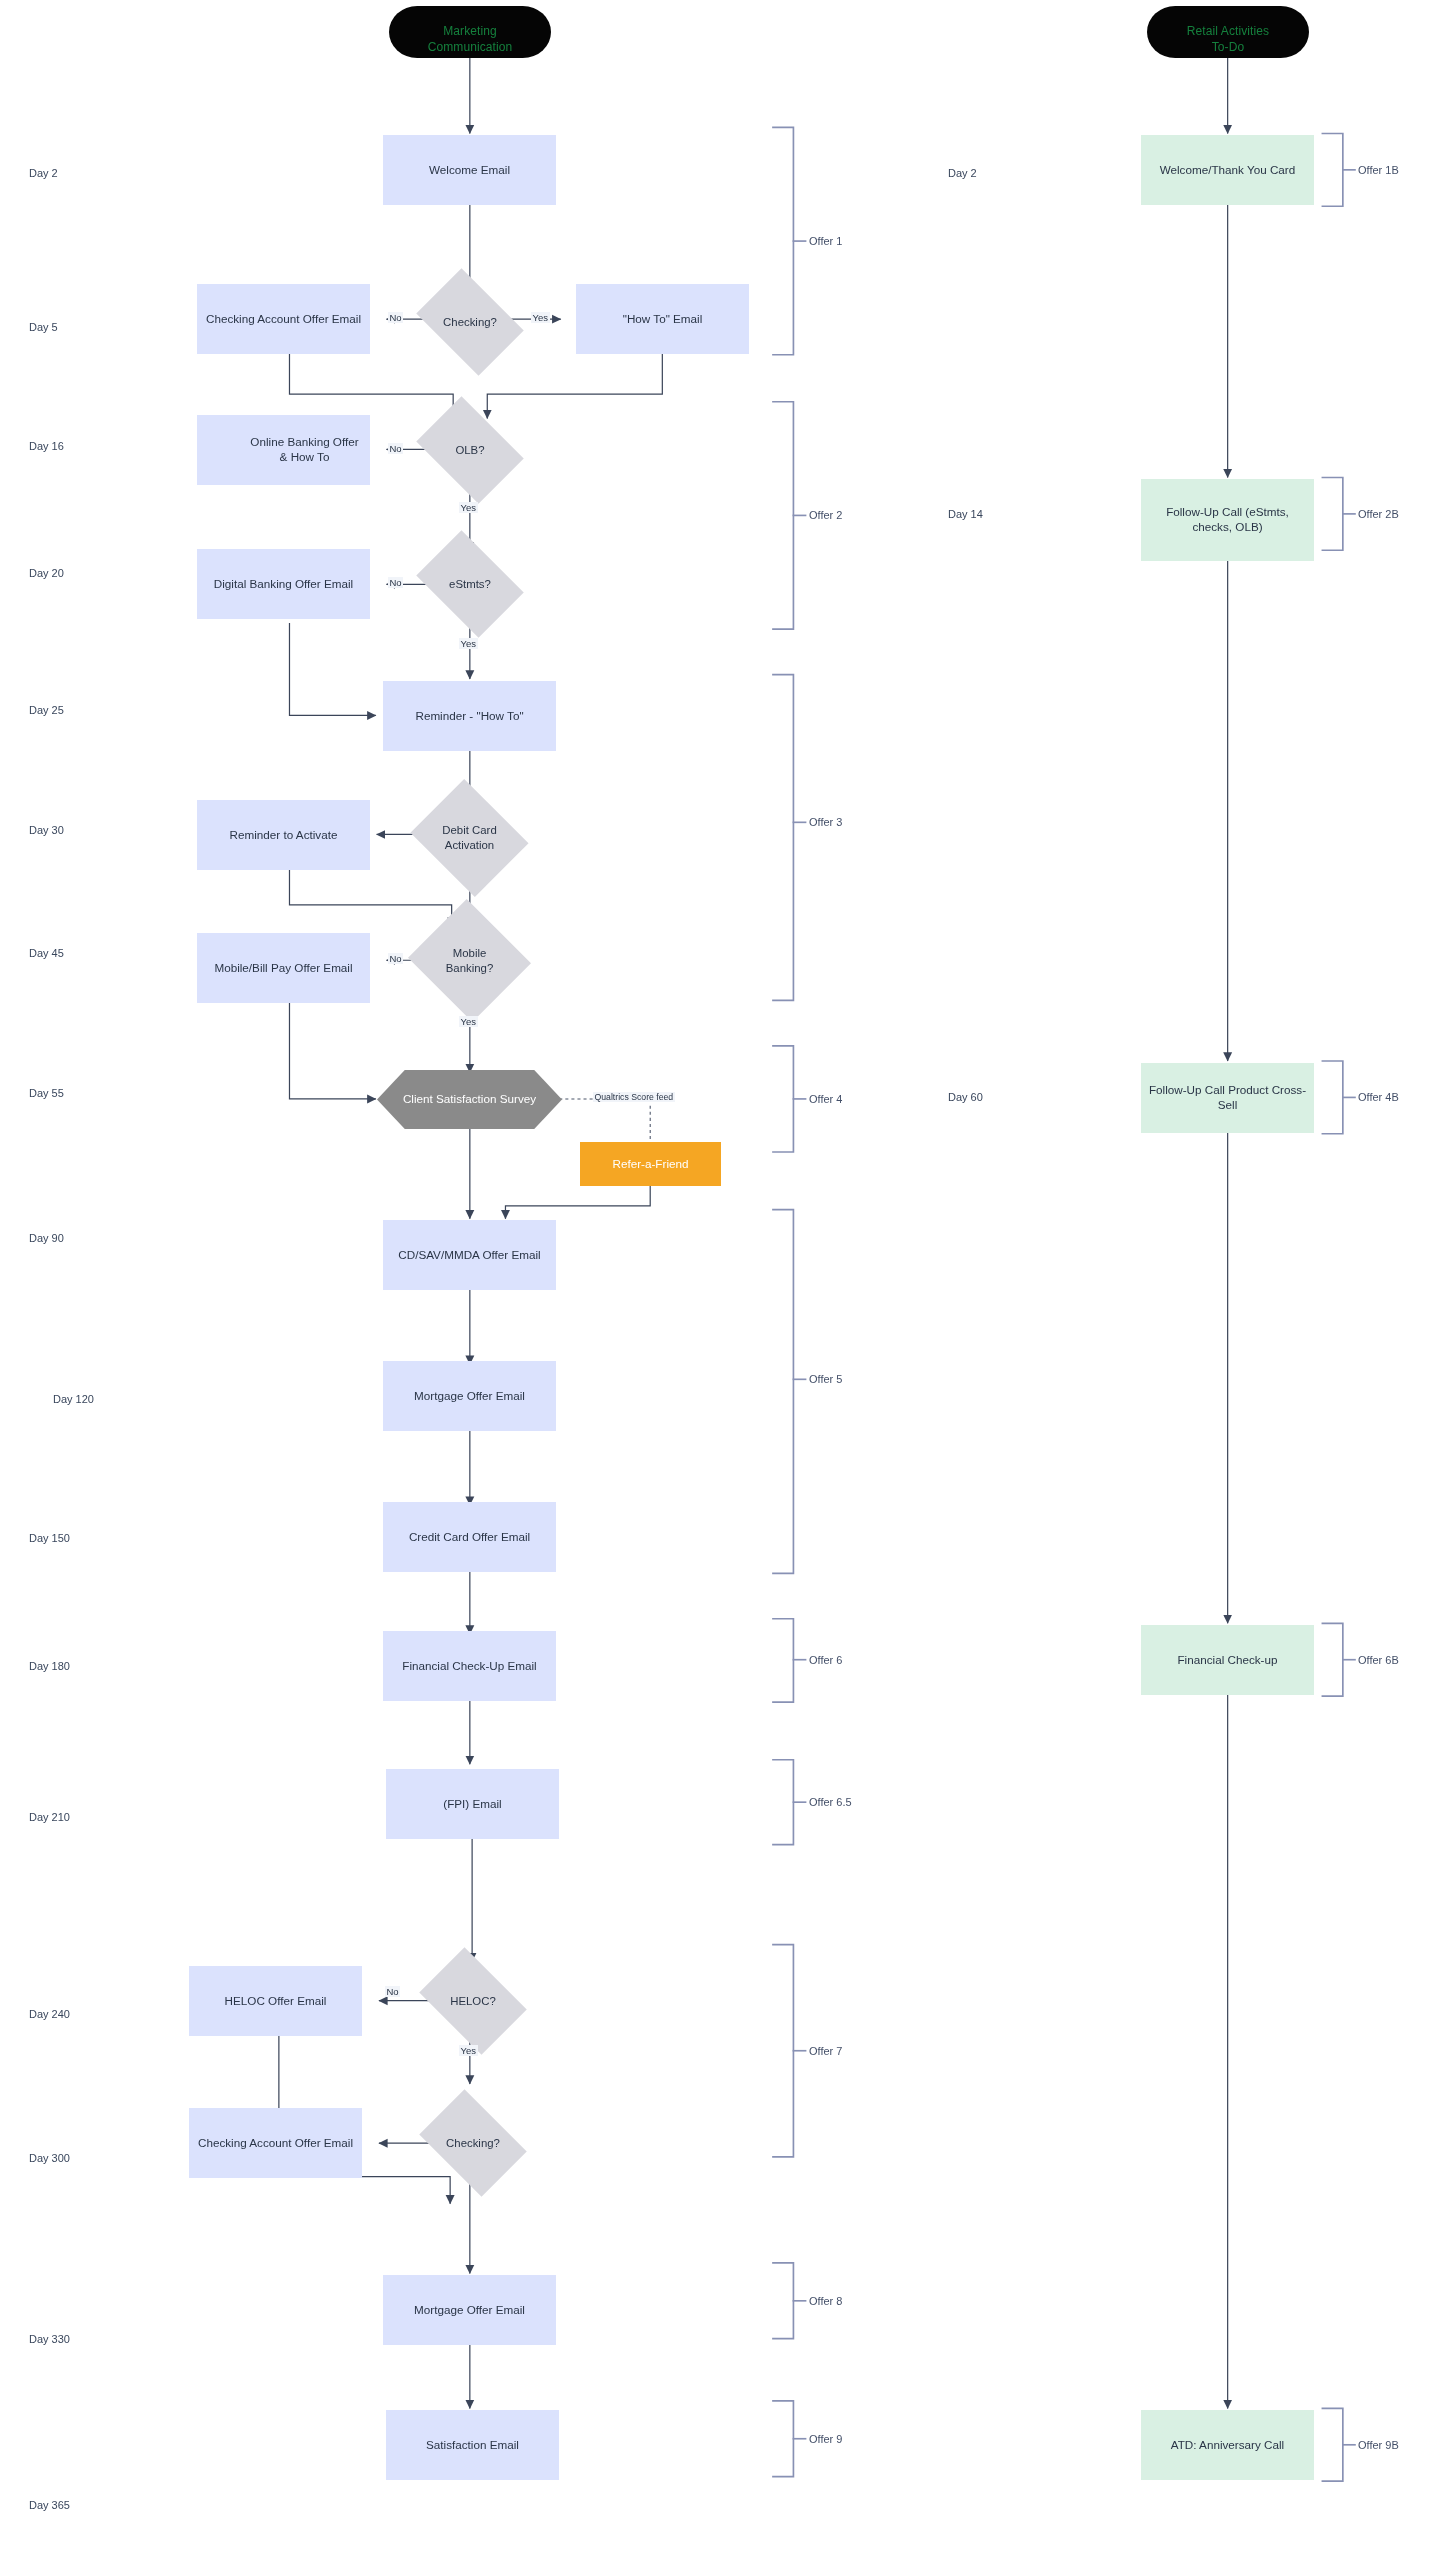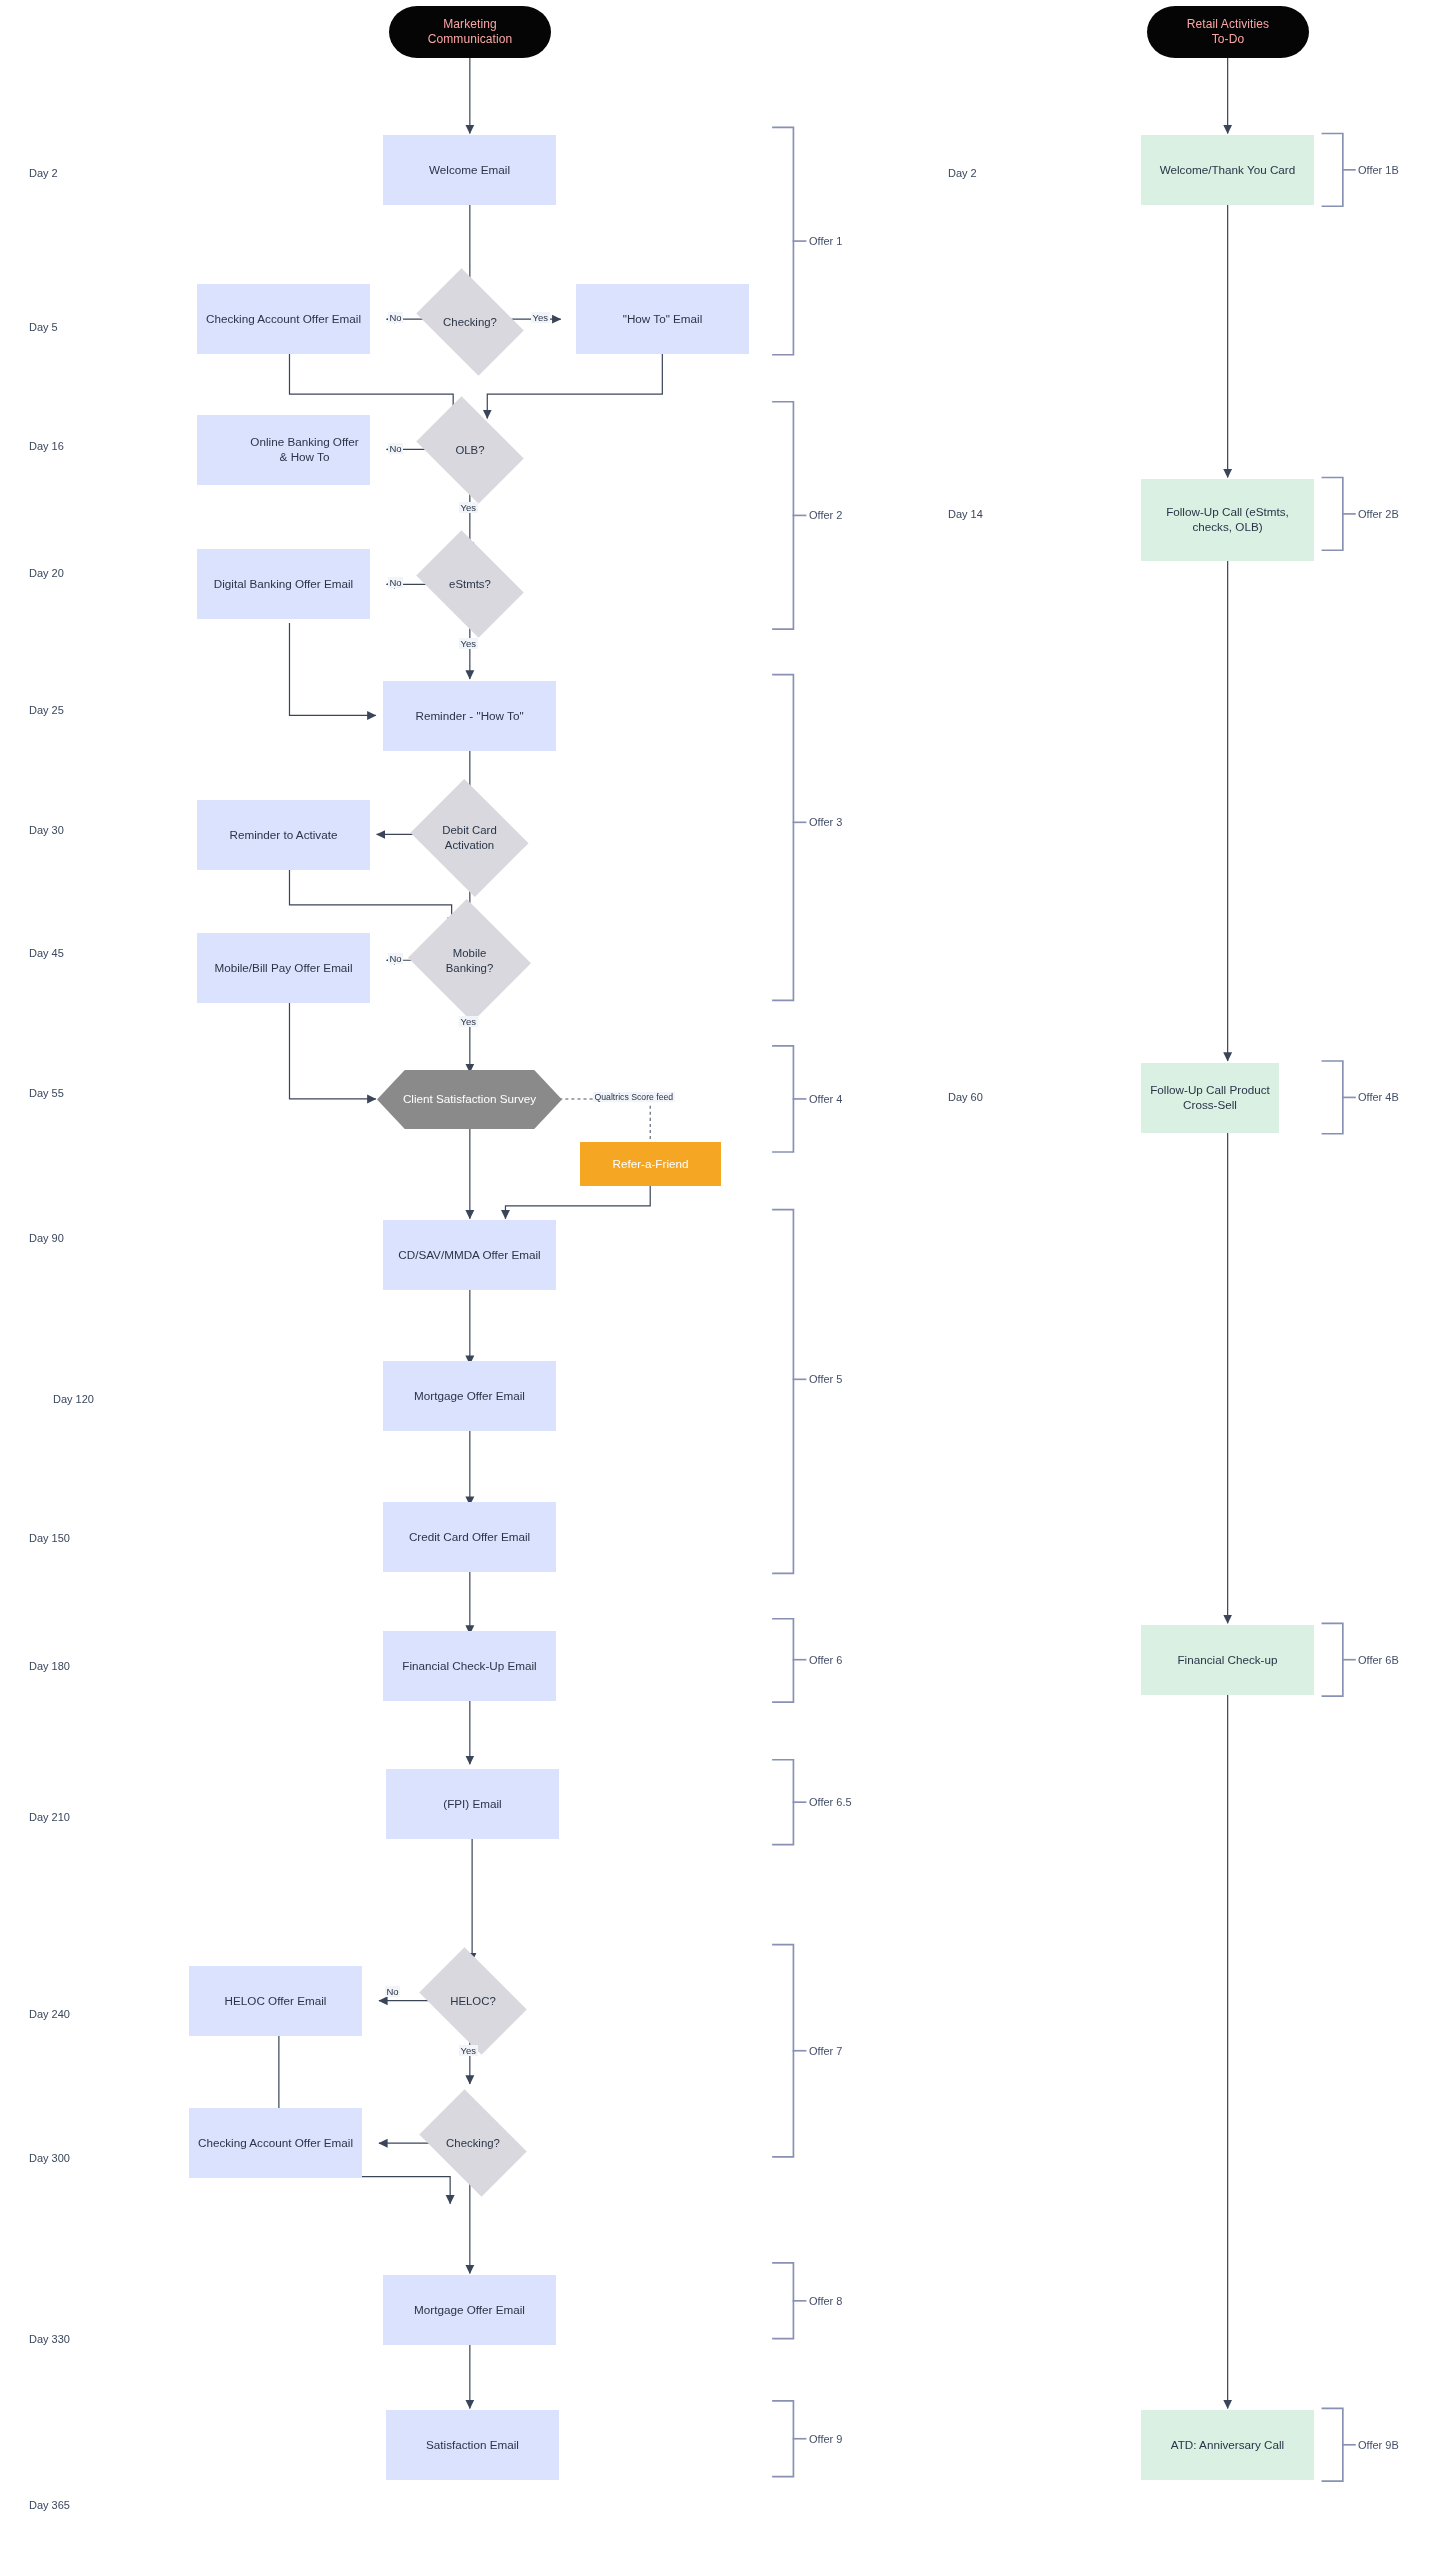--- a/index.html
+++ b/index.html
@@ -29,25 +29,26 @@
     align-items: center;
     justify-content: center;
     text-align: center;
     line-height: 1.28;
     color: #2a3547;
     font-size: 11.7px;
     padding: 3px 6px;
   }
   .terminal {
     background: #050505;
-    color: #fca5a5;
+    color: #15803d;
     border-radius: 38px / 35px;
     font-size: 12px;
     font-weight: 400;
     letter-spacing: 0.1px;
+    align-items: flex-end;
   }
   .process {
     background: #dbe2fd;
     color: #2a3547;
   }
   .retail {
     background: #d9f0e3;
     color: #2a3547;
   }
   .decision {
@@ -359,21 +360,21 @@
   <div class="node process" style="left:189px; top:2108px; width:173px; height:70px;">Checking Account Offer Email</div>
 
   <div class="node process" style="left:383px; top:2275px; width:173px; height:70px;">Mortgage Offer Email</div>
 
   <div class="node process" style="left:386px; top:2410px; width:173px; height:70px;">Satisfaction Email</div>
 
   <div class="node retail" style="left:1141px; top:135px; width:173px; height:70px;">Welcome/Thank You Card</div>
 
   <div class="node retail" style="left:1141px; top:479px; width:173px; height:82px;">Follow-Up Call (eStmts, checks, OLB)</div>
 
-  <div class="node retail" style="left:1141px; top:1063px; width:138px; height:70px;">Follow-Up Call Product Cross-Sell</div>
+  <div class="node retail" style="left:1141px; top:1063px; width:173px; height:70px;">Follow-Up Call Product Cross-Sell</div>
 
   <div class="node retail" style="left:1141px; top:1625px; width:173px; height:70px;">Financial Check-up</div>
 
   <div class="node retail" style="left:1141px; top:2410px; width:173px; height:70px;">ATD: Anniversary Call</div>
 
   <div class="edgelabel" style="left:388px; top:312px;">No</div>
   <div class="edgelabel" style="left:531px; top:312px;">Yes</div>
   <div class="edgelabel" style="left:388px; top:443px;">No</div>
   <div class="edgelabel" style="left:459px; top:502px;">Yes</div>
   <div class="edgelabel" style="left:388px; top:577px;">No</div>

